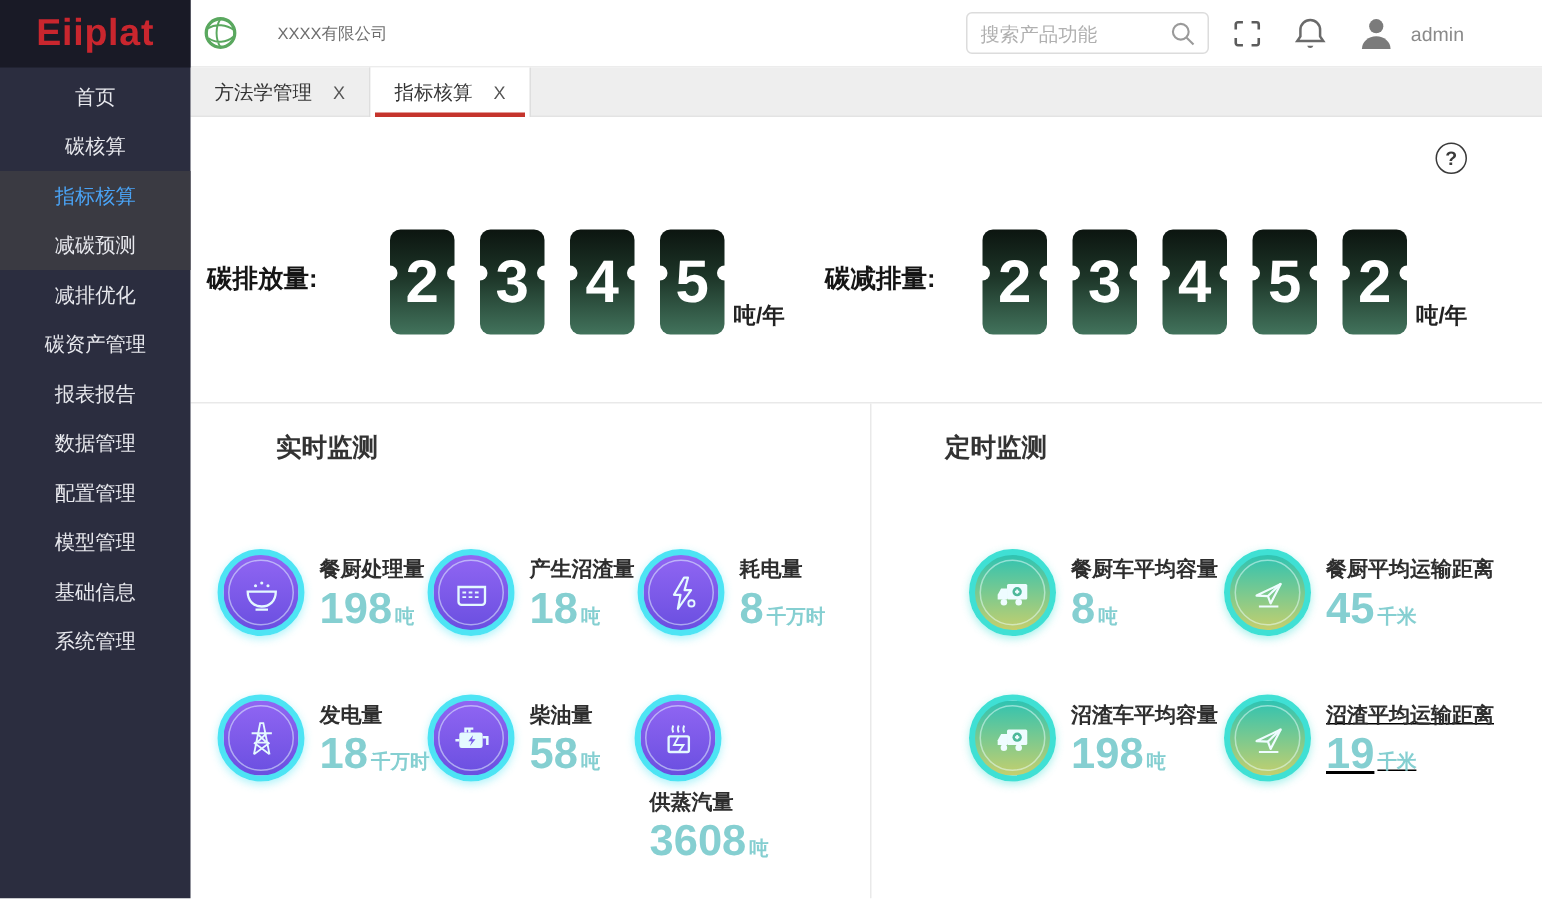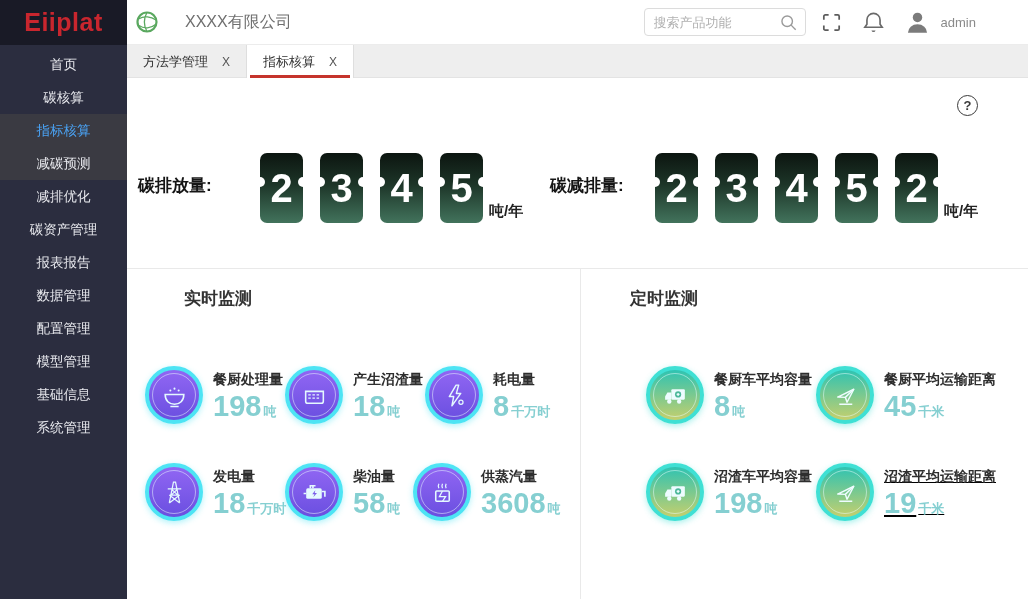--- a/index.html
+++ b/index.html
@@ -17,21 +17,21 @@
                color:#e8e9ee; font-size:13.5px; cursor:pointer; }
   .submenu-block { background:#3a3a42; margin:0 0; padding:0; }
   .menu-item.active { color:#4aa3f5; }
 
   
   .header { position:absolute; left:127px; top:0; right:0; height:45px; background:#fff;
             border-bottom:1px solid #ececec; display:flex; align-items:center; }
   .globe { margin-left:8px; width:24px; height:24px; flex:0 0 auto; }
   .brand { font-family:"Liberation Serif","DejaVu Serif",serif; font-weight:bold;
            font-size:20px; color:#3c3c3c; margin-left:8px; letter-spacing:2px; }
-  .company { font-size:16px; color:#6f6f6f; margin-left:26px; }
+  .company { font-size:11px; color:#6f6f6f; margin-left:26px; }
   .hspacer { flex:1; }
   .search-box { position:relative; width:162px; height:28px; border:1px solid #dcdcdc;
                 border-radius:4px; margin-right:14px; display:flex; align-items:center; }
   .search-box input { border:0; outline:none; width:140px; margin-left:9px; font-size:13px;
                       color:#444; background:transparent; }
   .search-box input::placeholder { color:#b0b0b0; }
   .search-ic { position:absolute; right:6px; top:3px; cursor:pointer; }
   .hicon { margin-right:18px; cursor:pointer; display:flex; align-items:center; }
   .username { font-size:13px; color:#8a8a8a; margin-right:52px; cursor:pointer; }
 
@@ -83,21 +83,21 @@
   .micon::after { content:""; position:absolute; inset:3px; border:1px solid rgba(235,255,255,.5);
                   border-radius:50%; }
   .mtext { margin-left:10px; padding-top:5px; white-space:nowrap; }
   .m-label { font-size:14px; font-weight:bold; color:#2e2e2e; line-height:17px; }
   .m-valrow { display:flex; align-items:baseline; margin-top:2px; }
   .m-value { font-size:29px; font-weight:bold; color:#85cfd1; line-height:32px; }
   .m-unit { font-size:13px; font-weight:bold; color:#85cfd1; margin-left:2px; }
 
   
   .pl-r1c1{left:18px;top:97px;} .pl-r1c2{left:158px;top:97px;} .pl-r1c3{left:298px;top:97px;}
-  .pl-r2c1{left:18px;top:194px;} .pl-r2c2{left:158px;top:194px;} .pl-r2c3{left:286px;top:194px;}
+  .pl-r2c1{left:18px;top:194px;} .pl-r2c2{left:158px;top:194px;} .pl-r2c3{left:296px;top:194px;flex-direction:column;}
   .pr-r1c1{left:65px;top:97px;} .pr-r1c2{left:235px;top:97px;}
   .pr-r2c1{left:65px;top:194px;} .pr-r2c2{left:235px;top:194px;text-decoration:underline;}
 
   svg.glyph { display:block; }
 </style>
 </head>
 <body>
 
 <div id="app">
 

